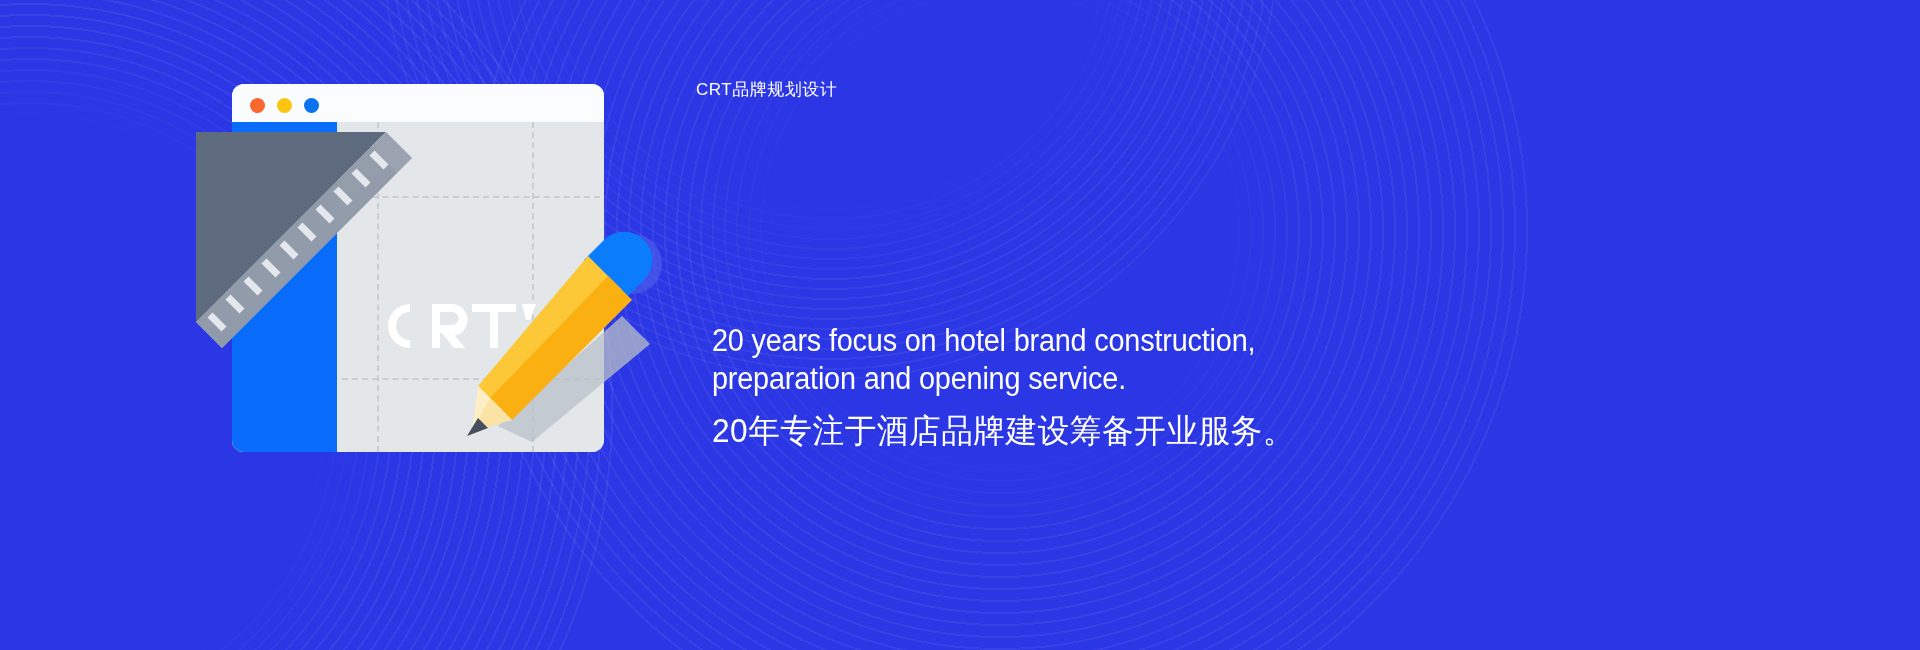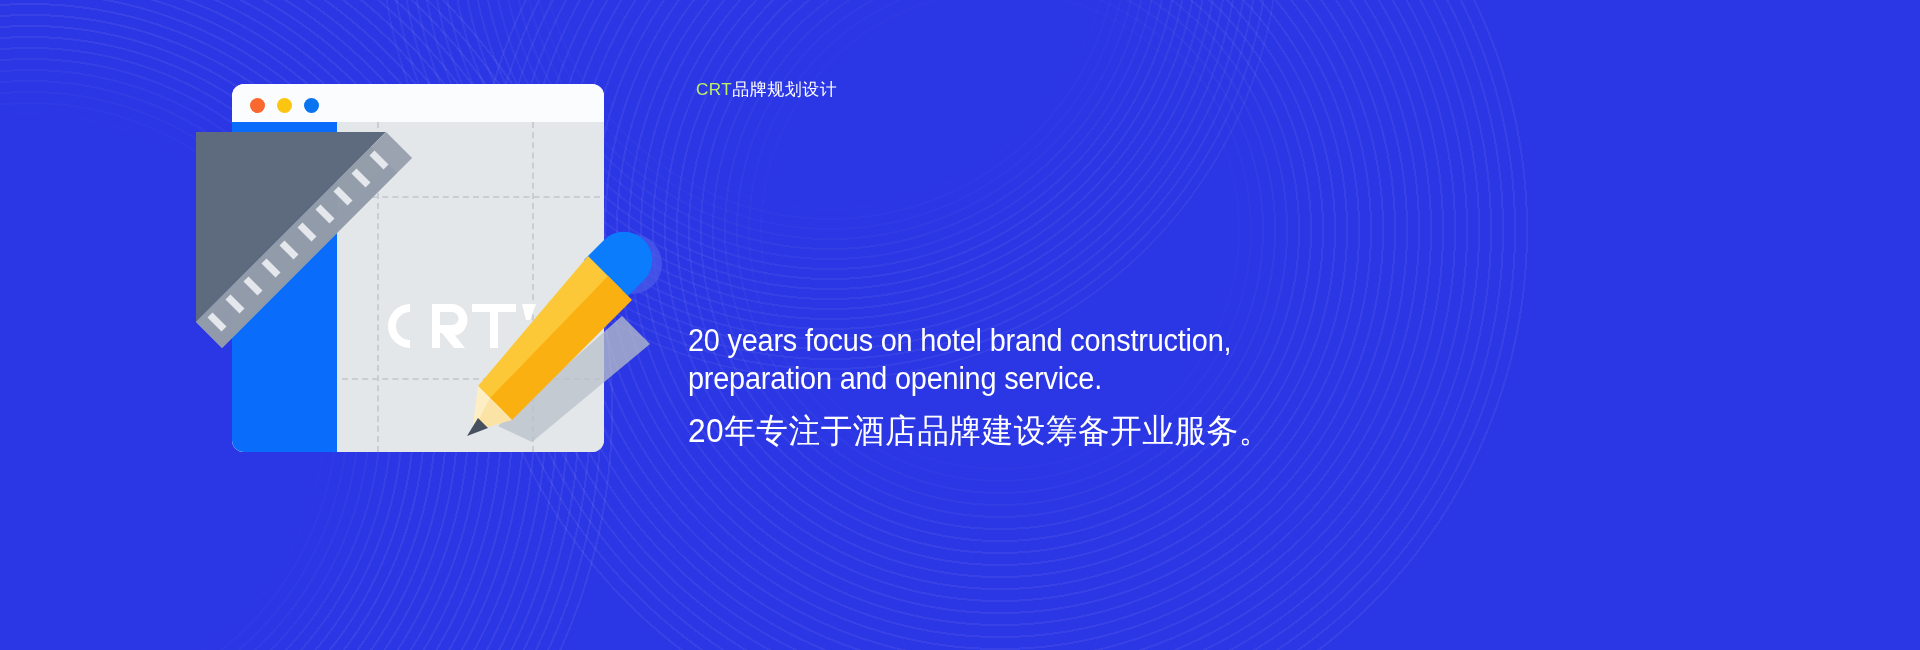--- a/index.html
+++ b/index.html
@@ -185,26 +185,26 @@
     white-space: pre-line;
   }
   .headline-cn {
     margin-top: 7px;
     font-size: 17px;
     line-height: 22px;
     letter-spacing: 0.5px;
     color: #ffffff;
   }
   .headline-cn .crt-mark {
-    color: #bef264;
+    color: #ffffff;
   }
 
   .tagline-block {
     position: absolute;
-    left: 688px;
+    left: 712px;
     top: 322px;
     width: 720px;
   }
   .tagline-en {
     color: #ffffff;
     font-size: 31px;
     line-height: 38px;
     font-weight: 400;
     letter-spacing: -0.2px;
     transform: scaleX(0.93);

